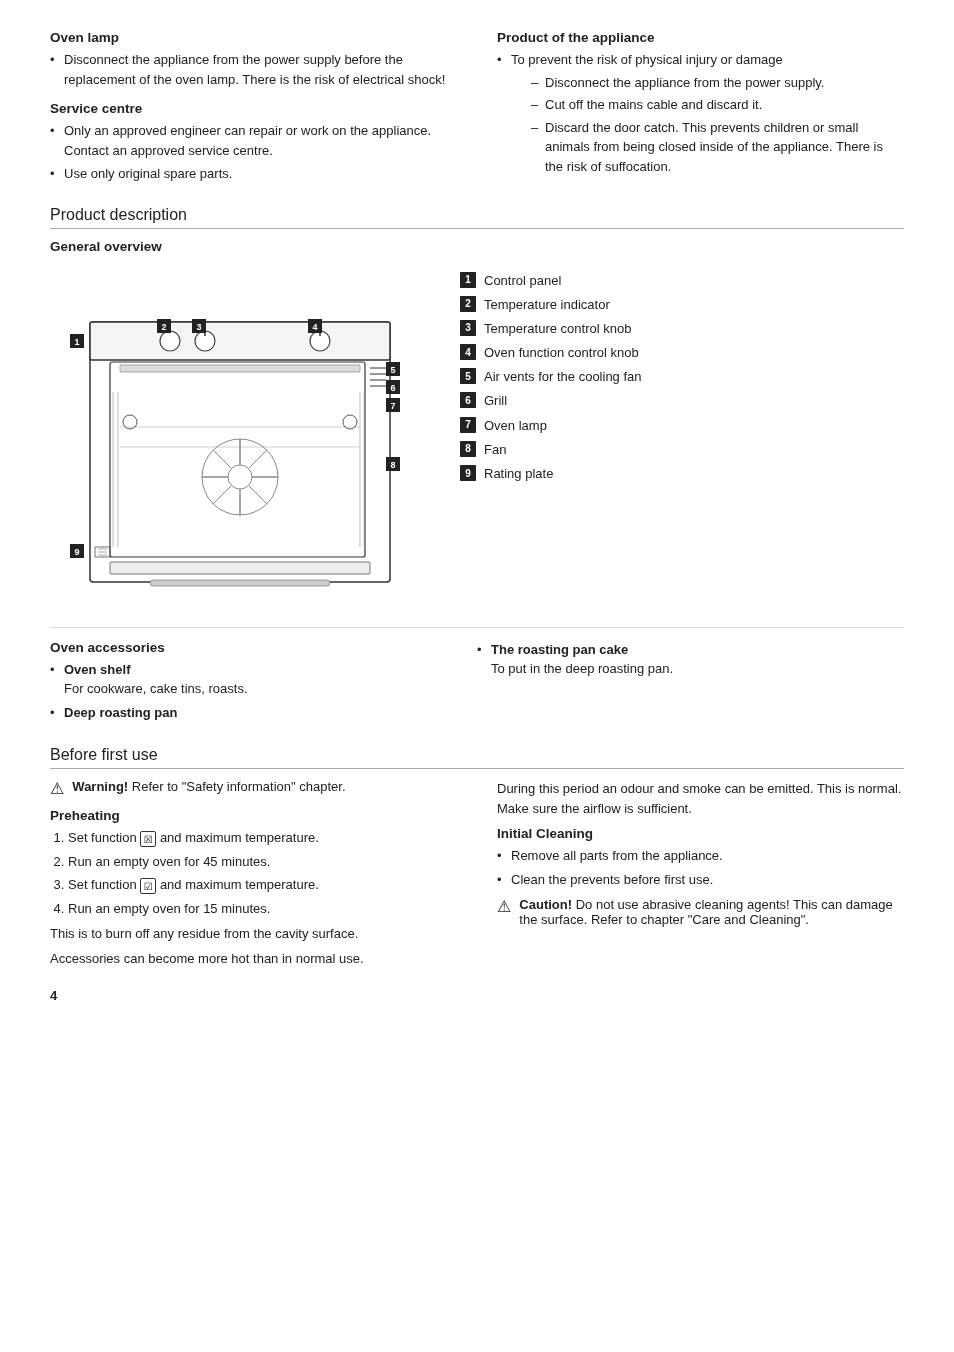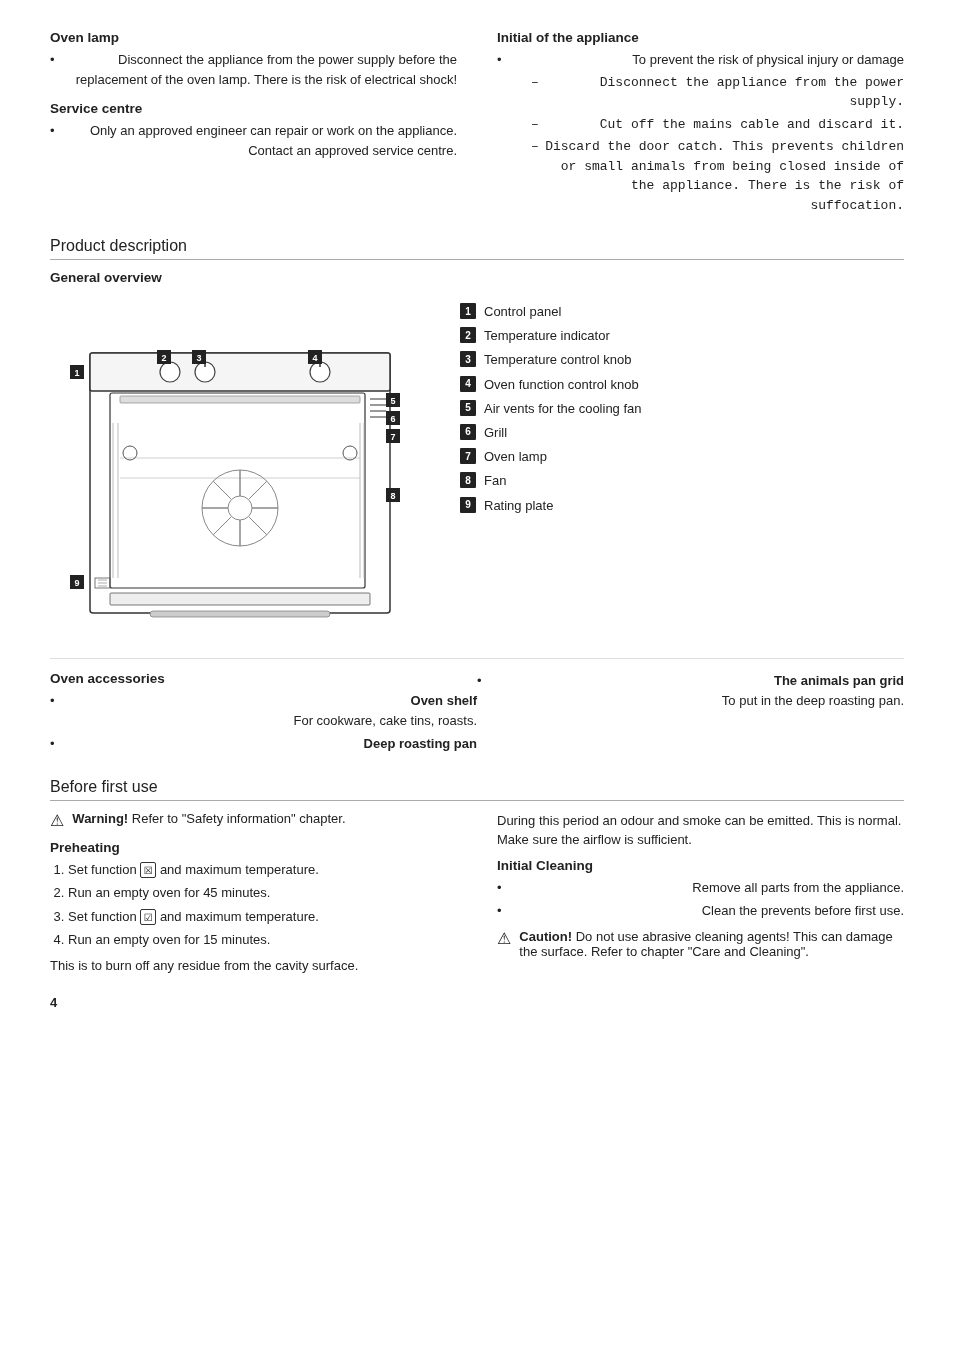--- a/index.html
+++ b/index.html
@@ -31,38 +31,36 @@
 
     ul {
       list-style: none;
       padding: 0;
     }
     ul li {
       padding-left: 14px;
       position: relative;
       margin-bottom: 4px;
       line-height: 1.5;
-      text-align: right;
     }
     ul li::before {
       content: '•';
       position: absolute;
       left: 0;
     }
 
     .sub-list {
       list-style: none;
       padding-left: 20px;
       margin-top: 3px;
     }
     .sub-list li {
       padding-left: 14px;
       position: relative;
       margin-bottom: 3px;
-      font-family: Liberation Mono, monospace;
     }
     .sub-list li::before {
       content: '–';
       position: absolute;
       left: 0;
     }
 
     
     .section-heading {
       font-size: 16px;
@@ -210,24 +208,25 @@
 
 <div class="top-section">
   <div class="top-left">
     <h3>Oven lamp</h3>
     <ul>
       <li>Disconnect the appliance from the power supply before the replacement of the oven lamp. There is the risk of electrical shock!</li>
     </ul>
     <h3 style="margin-top:12px;">Service centre</h3>
     <ul>
       <li>Only an approved engineer can repair or work on the appliance. Contact an approved service centre.</li>
+      <li>Use only original spare parts.</li>
     </ul>
   </div>
   <div class="top-right">
-    <h3>Initial of the appliance</h3>
+    <h3>Product of the appliance</h3>
     <ul>
       <li>
         <span>To prevent the risk of physical injury or damage</span>
         <ul class="sub-list">
           <li>Disconnect the appliance from the power supply.</li>
           <li>Cut off the mains cable and discard it.</li>
           <li>Discard the door catch. This prevents children or small animals from being closed inside of the appliance. There is the risk of suffocation.</li>
         </ul>
       </li>
     </ul>
@@ -378,21 +377,21 @@
         <span>For cookware, cake tins, roasts.</span>
       </li>
       <li>
         <span class="bold-item">Deep roasting pan</span>
       </li>
     </ul>
   </div>
   <div class="accessories-right">
     <ul>
       <li>
-        <span class="bold-item">The animals pan grid</span><br>
+        <span class="bold-item">The roasting pan cake</span><br>
         <span>To put in the deep roasting pan.</span>
       </li>
     </ul>
   </div>
 </div>
 
 <div class="before-use-section">
   <h2 class="section-heading">Before first use</h2>
 
   <div class="before-use-content">
@@ -406,20 +405,21 @@
       </div>
 
       <h3>Preheating</h3>
       <ol>
         <li>Set function <span class="fn-icon">☒</span> and maximum temperature.</li>
         <li>Run an empty oven for 45 minutes.</li>
         <li>Set function <span class="fn-icon">☑</span> and maximum temperature.</li>
         <li>Run an empty oven for 15 minutes.</li>
       </ol>
       <p>This is to burn off any residue from the cavity surface.</p>
+      <p>Accessories can become more hot than in normal use.</p>
     </div>
 
     <div class="before-use-right">
       <p>During this period an odour and smoke can be emitted. This is normal. Make sure the airflow is sufficient.</p>
 
       <h3 style="margin-top:8px;">Initial Cleaning</h3>
       <ul>
         <li>Remove all parts from the appliance.</li>
         <li>Clean the prevents before first use.</li>
       </ul>

